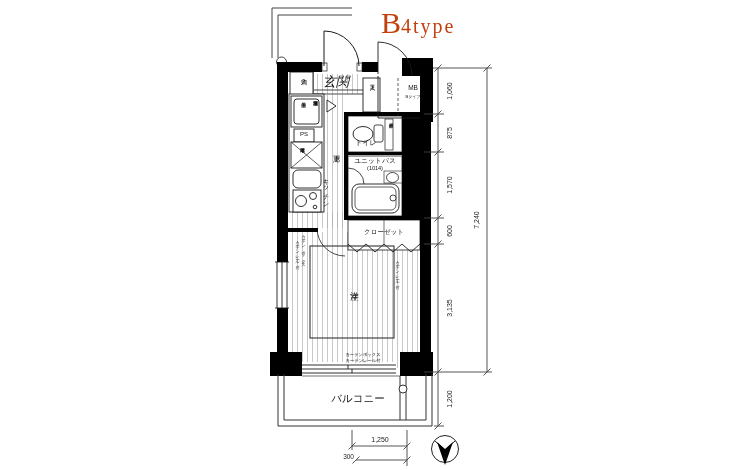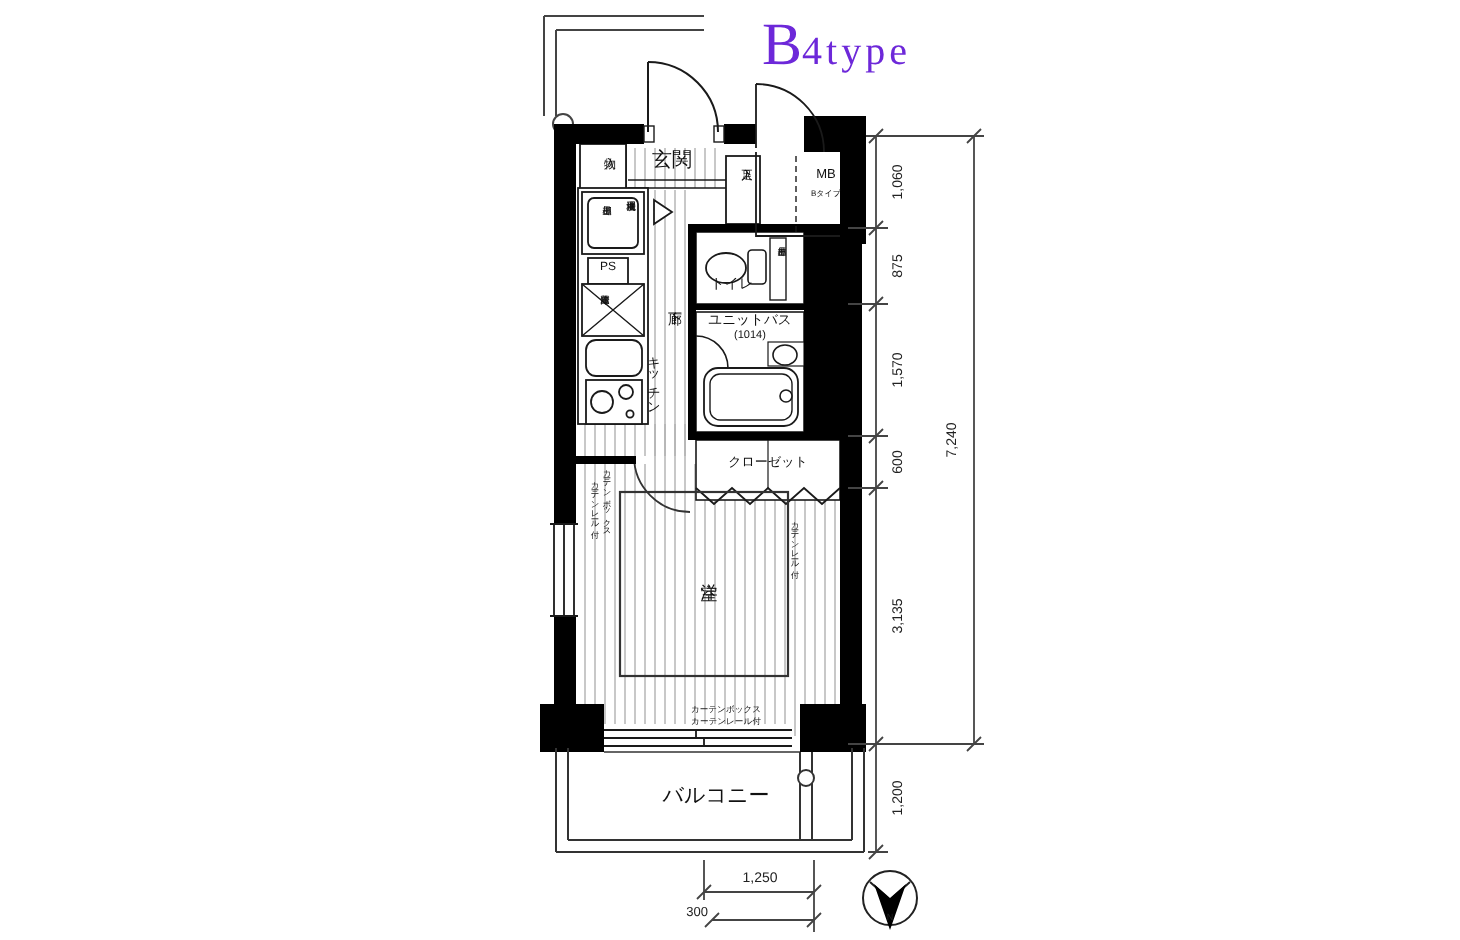--- a/index.html
+++ b/index.html
@@ -4,21 +4,21 @@
 <style>
   html,body{margin:0;padding:0;background:#fff;}
   #stage{position:relative;width:730px;height:470px;background:#ffffff;overflow:hidden;
          font-family:"Liberation Sans",sans-serif;color:#111;}
   #plan-svg{position:absolute;left:0;top:0;}
   .lbl{position:absolute;line-height:1.1;color:#111;white-space:nowrap;}
   .ctr{text-align:center;}
   .vt{writing-mode:vertical-rl;text-orientation:upright;letter-spacing:0;white-space:normal;}
   .dim-v{position:absolute;width:56px;height:10px;text-align:center;font-size:7px;color:#222;
          transform:rotate(-90deg);transform-origin:center;}
-  #plan-title{position:absolute;left:381px;top:6px;font-family:"Liberation Serif",serif;color:#6d28d9;}
+  #plan-title{position:absolute;left:381px;top:6px;font-family:"Liberation Serif",serif;color:#c2410c;}
   #plan-title .big{font-size:30px;}
   #plan-title .small{font-size:20px;letter-spacing:2px;}
   .tiny2{line-height:1.35;}
 </style>
 </head>
 <body>
 
 <div id="stage">
 
   <svg id="plan-svg" width="730" height="470" viewBox="0 0 730 470">
@@ -159,21 +159,21 @@
       <circle cx="445" cy="449" r="13.5" fill="#fff" stroke="#222" stroke-width="1"></circle>
       <path d="M435,441 L445,450 L455,441" fill="none" stroke="#222" stroke-width="1"></path>
       <path d="M437,442 L445,465 L453,442 L445,449 Z" fill="#000"></path>
     </g>
   </svg>
 
   <div id="plan-title">
     <span class="big">B</span><span class="small">4type</span>
   </div>
 
-  <div class="lbl ctr" style="left:318px;top:75px;width:36px;font-size:10px;">玄関</div>
+  <div class="lbl ctr" style="left:318px;top:75px;width:36px;font-size:13px;font-style:italic;">玄関</div>
   <div class="lbl vt" style="left:295px;top:74px;width:12px;height:24px;font-size:6px;">物入</div>
   <div class="lbl vt" style="left:366px;top:80px;width:10px;height:30px;font-size:5.5px;">下足入</div>
   <div class="lbl ctr" style="left:404px;top:84px;width:18px;font-size:6.5px;">MB</div>
   <div class="lbl ctr" style="left:400px;top:95px;width:26px;font-size:4px;">Bタイプ</div>
   <div class="lbl vt" style="left:309px;top:97px;width:9px;height:32px;font-size:4.6px;">洗濯機置場</div>
   <div class="lbl vt" style="left:297px;top:99px;width:9px;height:28px;font-size:4.6px;">上部吊棚</div>
   <div class="lbl ctr" style="left:296px;top:131px;width:16px;font-size:6px;">PS</div>
   <div class="lbl vt" style="left:295px;top:144px;width:9px;height:26px;font-size:4.5px;">冷蔵庫置場</div>
   <div class="lbl vt" style="left:329px;top:150px;width:11px;height:24px;font-size:7px;">廊下</div>
   <div class="lbl vt" style="left:319px;top:174px;width:11px;height:40px;font-size:6.5px;">キッチン</div>

